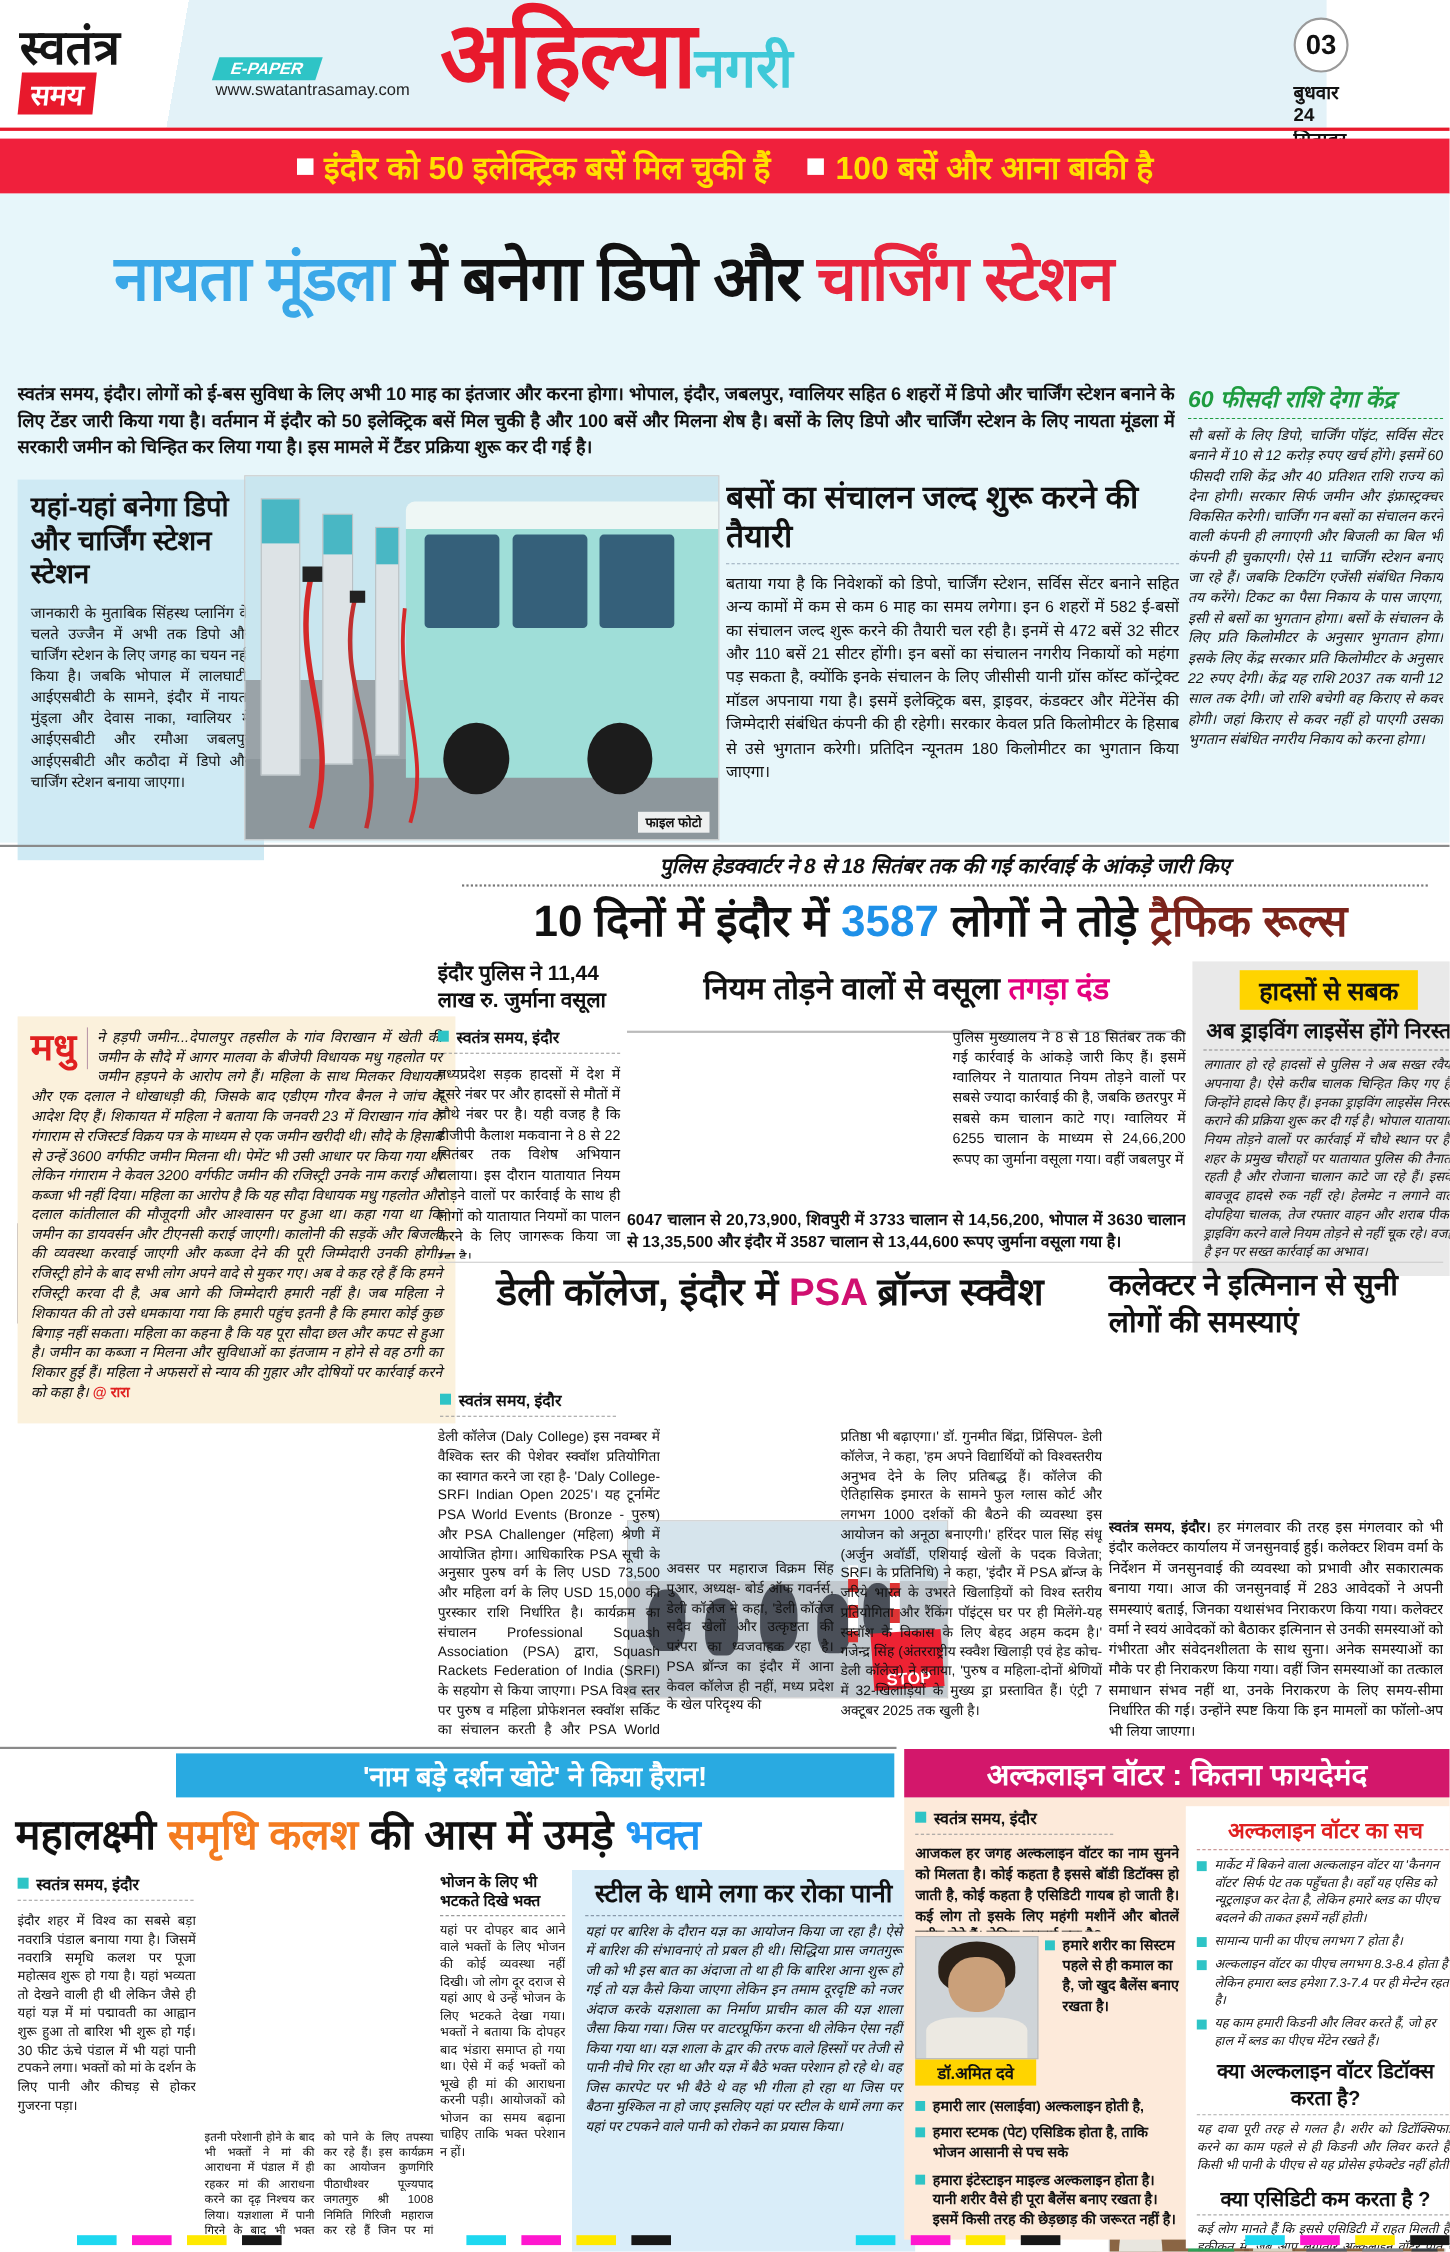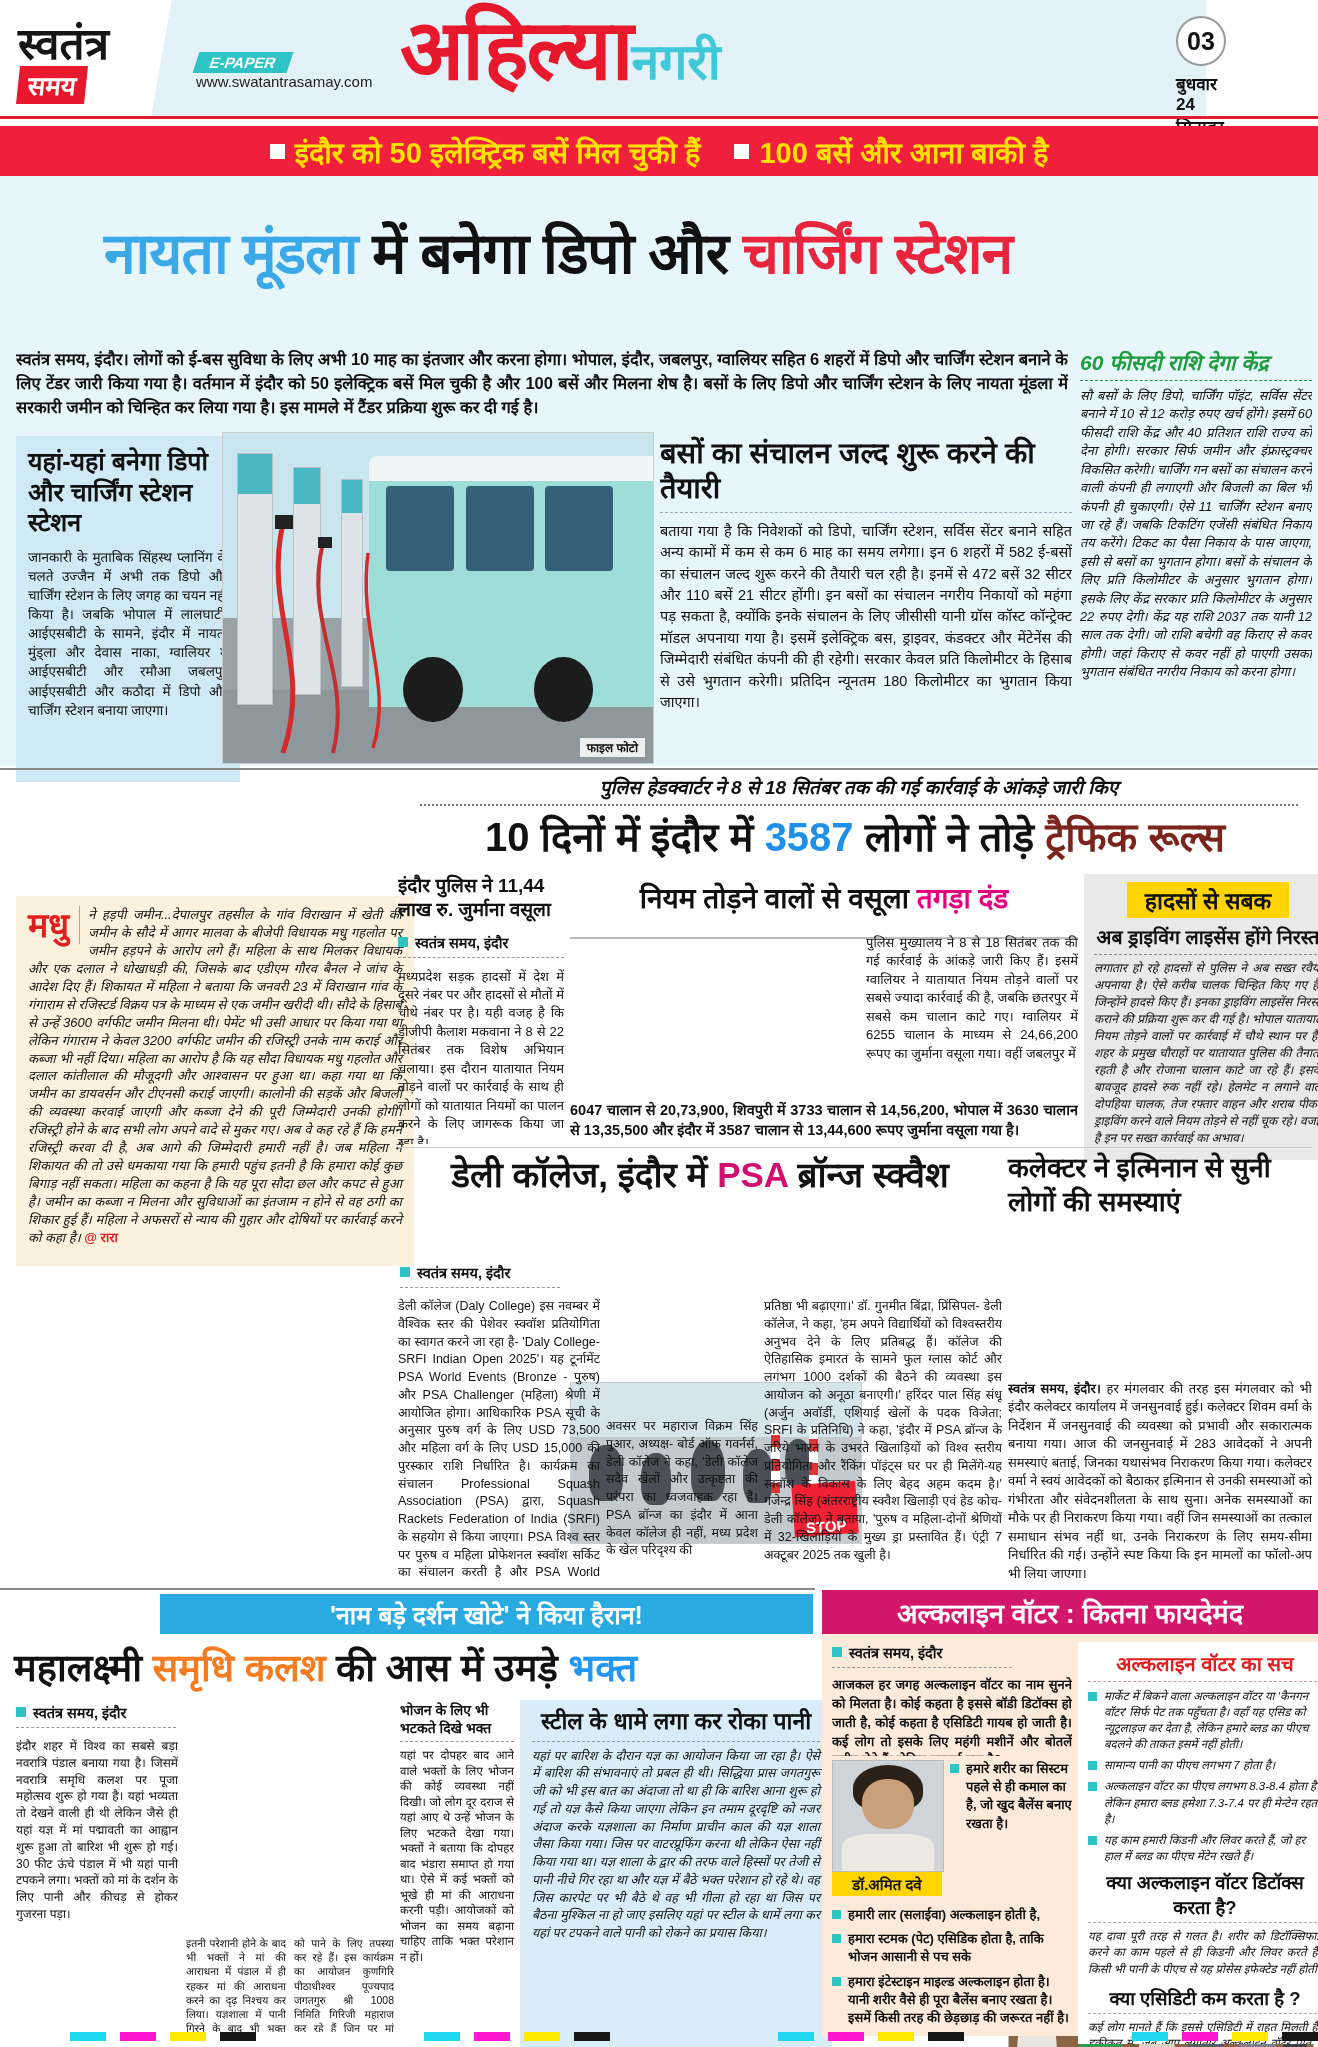--- a/index.html
+++ b/index.html
@@ -217,21 +217,21 @@
     </div>
 
     <div class="abs" style="left:306px;top:8px;width:58px;height:58px;">
       <div class="abs" style="left:6px;top:2px;width:46px;height:22px;background:#3a2a20;border-radius:50% 50% 0 0;"></div>
       <div class="abs" style="left:8px;top:12px;width:42px;height:40px;background:#f0cfa8;border-radius:48%;"></div>
       <div class="abs" style="left:18px;top:26px;width:6px;height:6px;background:#222;border-radius:50%;"></div>
       <div class="abs" style="left:34px;top:26px;width:6px;height:6px;background:#222;border-radius:50%;"></div>
     </div>
     <div class="abs dstext" style="left:104px;top:26px;">देखी सुनी</div>
   </div>
-  <div class="abs ov dsbody" style="left:16px;top:896px;width:374px;height:350px;">
+  <div class="abs ov dsbody" style="left:16px;top:924px;width:374px;height:350px;">
     <span class="madhu">मधु</span>
     <p class="dsp jt"><span>ने हड़पी जमीन...देपालपुर तहसील के गांव विराखान में खेती की जमीन के सौदे में आगर मालवा के बीजेपी विधायक मधु गहलोत पर जमीन हड़पने के आरोप लगे हैं। महिला के साथ मिलकर विधायक और एक दलाल ने धोखाधड़ी की, जिसके बाद एडीएम गौरव बैनल ने जांच के आदेश दिए हैं। शिकायत में महिला ने बताया कि जनवरी 23 में विराखान गांव के गंगाराम से रजिस्टर्ड विक्रय पत्र के माध्यम से एक जमीन खरीदी थी। सौदे के हिसाब से उन्हें 3600 वर्गफीट जमीन मिलना थी। पेमेंट भी उसी आधार पर किया गया था लेकिन गंगाराम ने केवल 3200 वर्गफीट जमीन की रजिस्ट्री उनके नाम कराई और कब्जा भी नहीं दिया। महिला का आरोप है कि यह सौदा विधायक मधु गहलोत और दलाल कांतीलाल की मौजूदगी और आश्वासन पर हुआ था। कहा गया था कि जमीन का डायवर्सन और टीएनसी कराई जाएगी। कालोनी की सड़कें और बिजली की व्यवस्था करवाई जाएगी और कब्जा देने की पूरी जिम्मेदारी उनकी होगी। रजिस्ट्री होने के बाद सभी लोग अपने वादे से मुकर गए। अब वे कह रहे हैं कि हमने रजिस्ट्री करवा दी है, अब आगे की जिम्मेदारी हमारी नहीं है। जब महिला ने शिकायत की तो उसे धमकाया गया कि हमारी पहुंच इतनी है कि हमारा कोई कुछ बिगाड़ नहीं सकता। महिला का कहना है कि यह पूरा सौदा छल और कपट से हुआ है। जमीन का कब्जा न मिलना और सुविधाओं का इंतजाम न होने से वह ठगी का शिकार हुई हैं। महिला ने अफसरों से न्याय की गुहार और दोषियों पर कार्रवाई करने को कहा है।</span>
     <span class="signoff">@ रारा</span></p>
   </div>
 
   <div class="abs ctr strap" style="left:420px;top:774px;width:878px;">पुलिस हेडक्वार्टर ने 8 से 18 सितंबर तक की गई कार्रवाई के आंकड़े जारी किए</div>
   <div class="abs ctr traffic-h" style="left:398px;top:808px;width:914px;">
     <span>10 दिनों में इंदौर में </span><span class="th-num">3587</span><span> लोगों ने तोड़े </span><span class="th-acc">ट्रैफिक रूल्स</span>
   </div>
 

